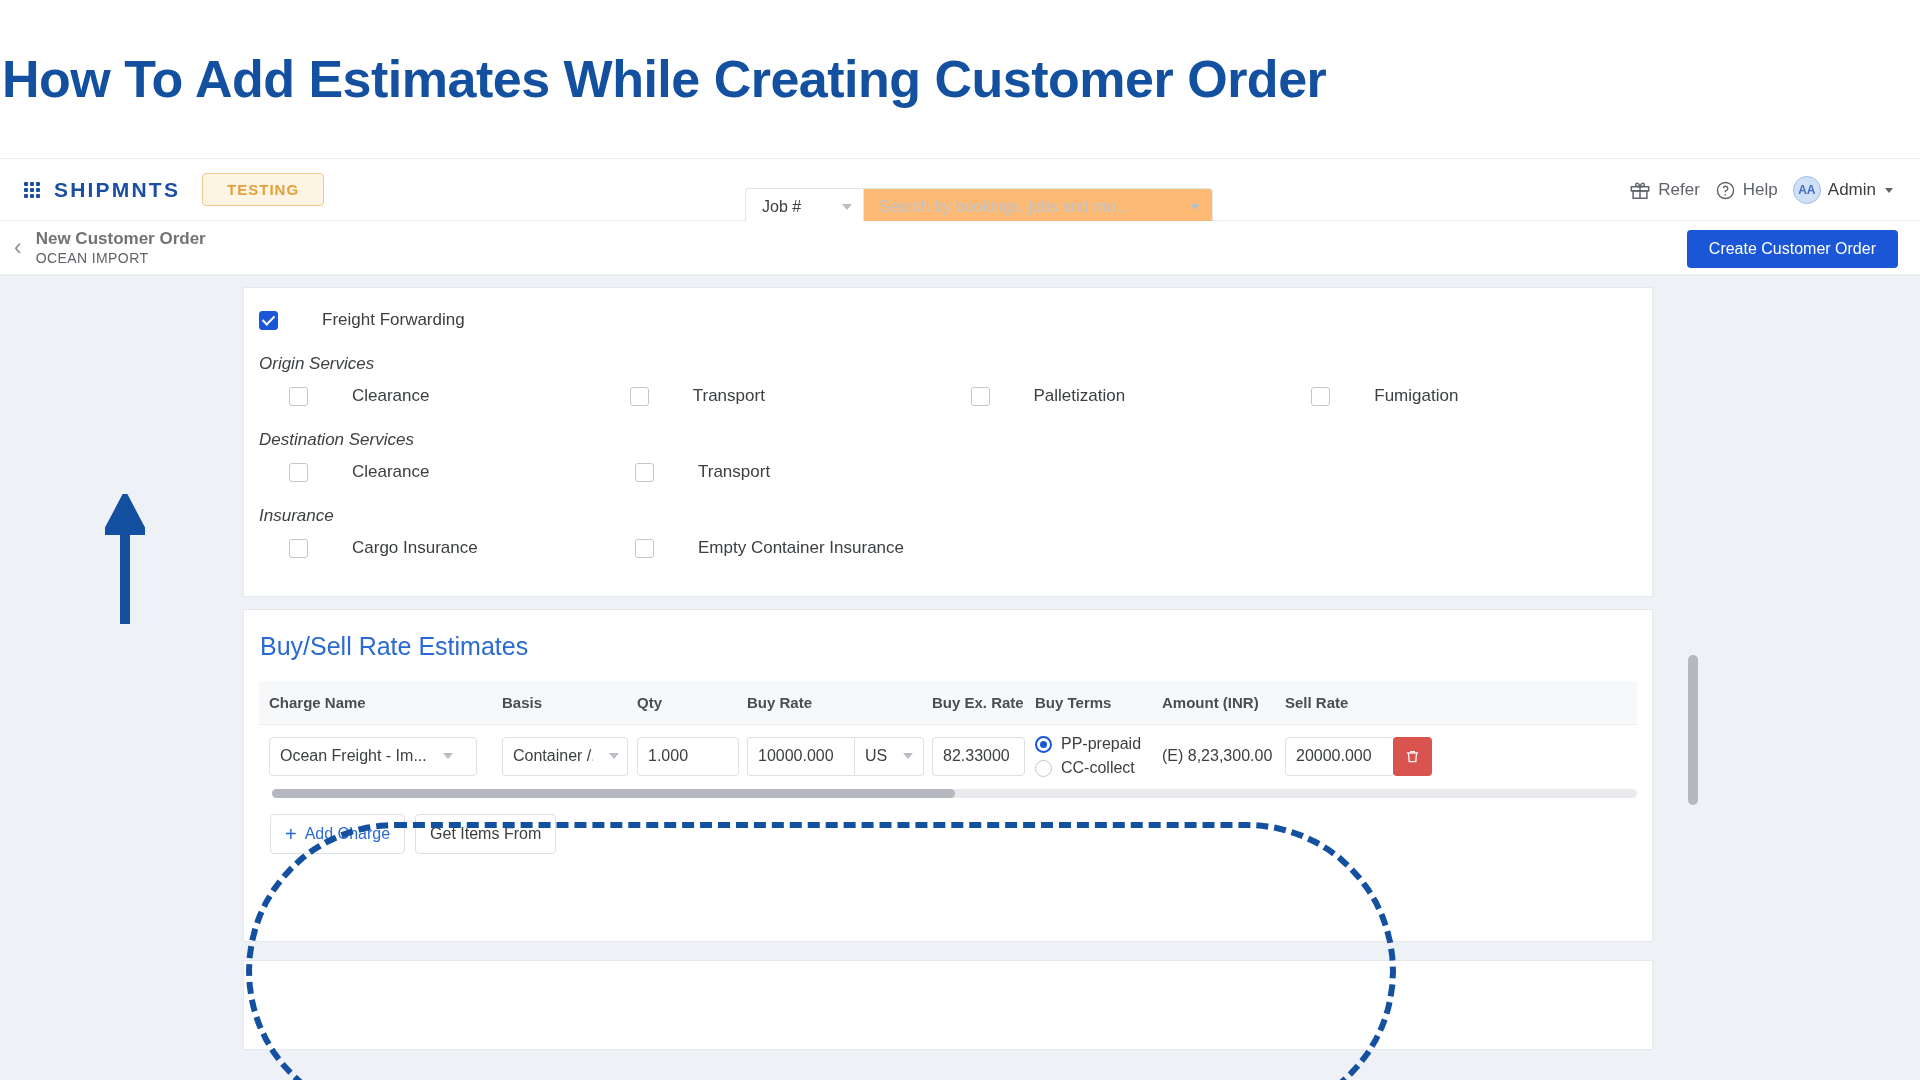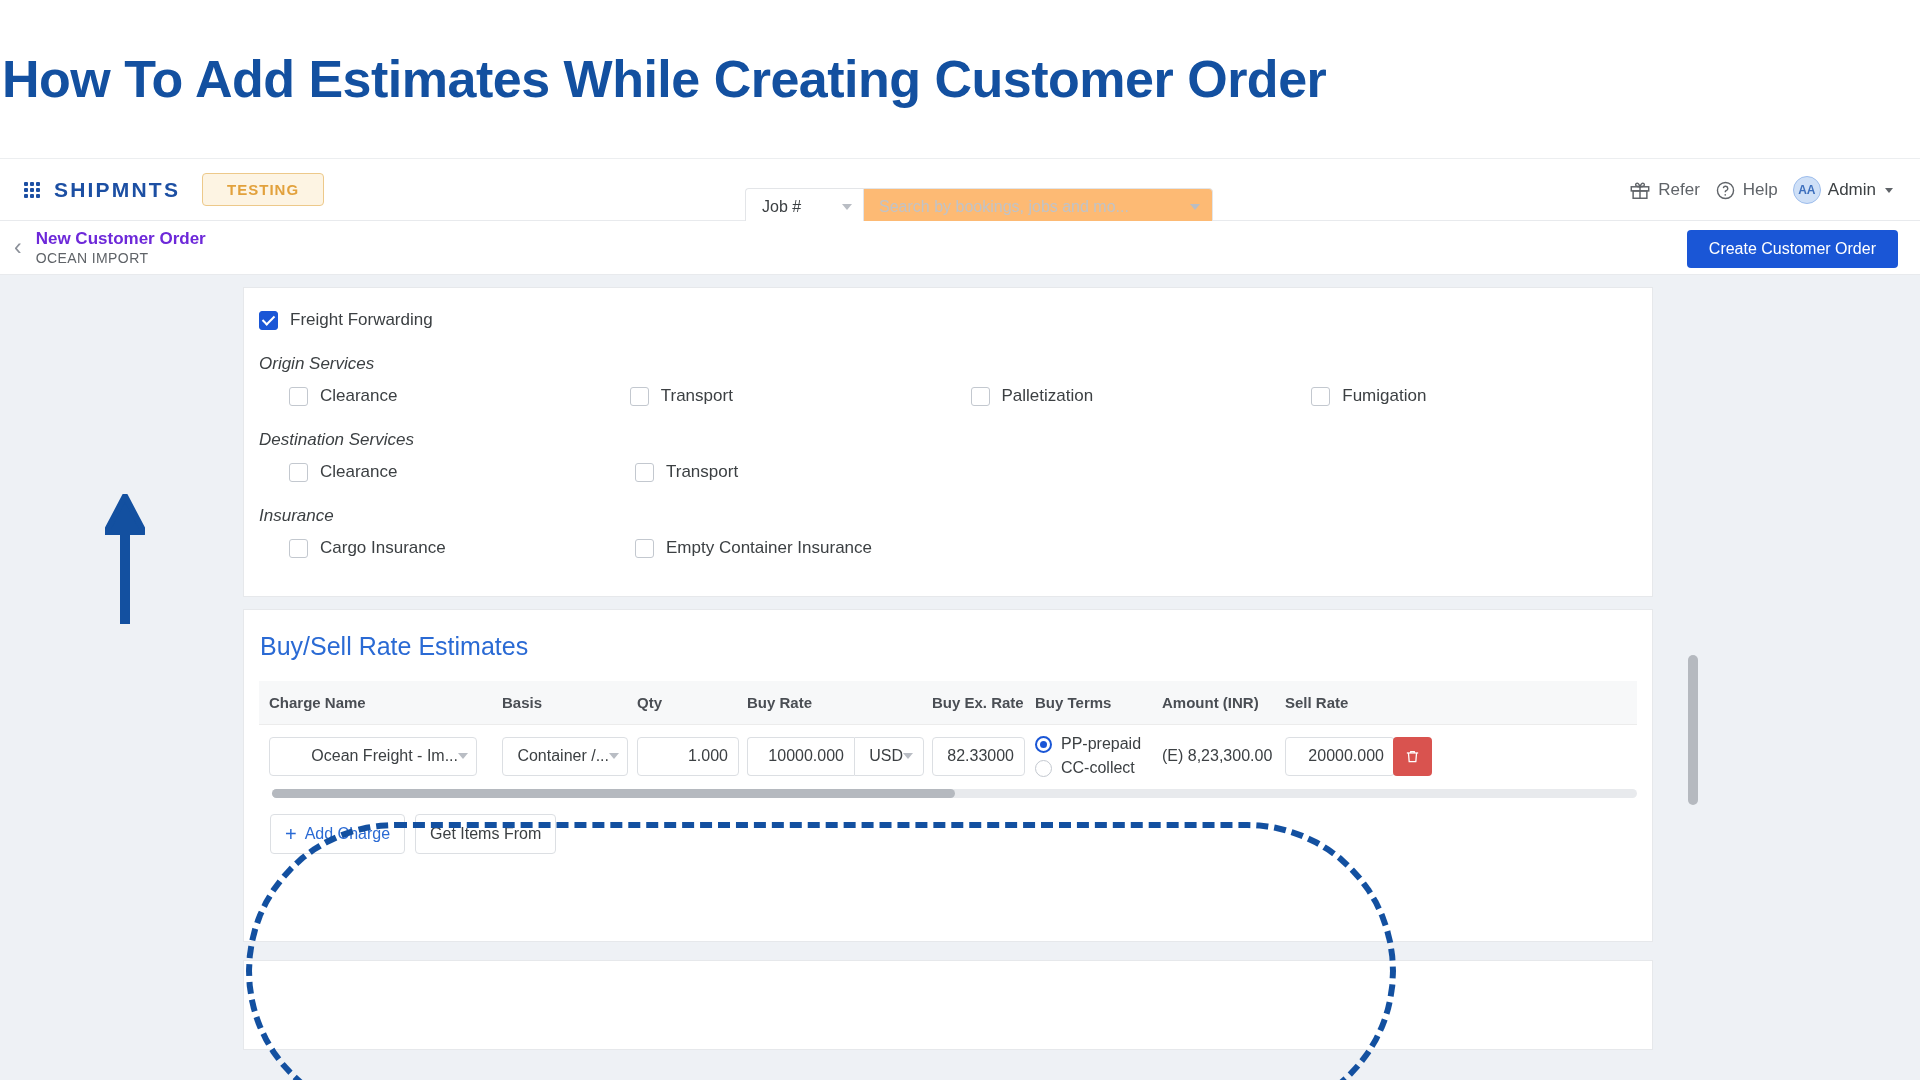--- a/index.html
+++ b/index.html
@@ -155,21 +155,21 @@
     display: flex;
     align-items: center;
     padding: 0 22px 0 14px;
     position: relative;
   }
   .back-chevron {
     font-size: 23px; color: #8b9099;
     margin-right: 14px; line-height: 1;
     font-weight: 300;
   }
-  .crumb-title { font-size: 17px; font-weight: bold; color: #6d28d9; line-height: 1.15; }
+  .crumb-title { font-size: 17px; font-weight: bold; color: #737373; line-height: 1.15; }
   .crumb-sub { font-size: 14px; color: #5f6368; letter-spacing: 0.4px; margin-top: 2px; }
   .primary-btn {
     position: absolute;
     right: 22px; top: 9px;
     background: #1a56d6;
     color: #fff;
     border: none;
     border-radius: 4px;
     font-size: 16px;
     font-weight: 500;
@@ -210,21 +210,21 @@
   }
   .cb.checked::after {
     content: "";
     position: absolute;
     left: 5px; top: 1.5px;
     width: 5px; height: 10px;
     border: solid #fff;
     border-width: 0 2.2px 2.2px 0;
     transform: rotate(45deg);
   }
-  .cb-label { font-size: 17px; color: #3c4043; }
+  .cb-label { font-size: 17px; color: #3c4043; margin-left: 32px; }
   .group-label { font-size: 17px; color: #3c4043; margin: 24px 0 12px 0; font-style: italic; }
   .opt-grid { display: flex; padding-left: 30px; }
   .opt-grid .check-row { width: 346px; }
 
   
   .section-title {
     font-size: 25px;
     color: #2a6ad4;
     padding: 22px 0 0 16px;
   }
@@ -253,21 +253,22 @@
   .fld {
     border: 1px solid #dcdfe3;
     border-radius: 4px;
     background: #fff;
     height: 39px;
     display: flex;
     align-items: center;
     padding: 0 10px;
     font-size: 16px;
     color: #3c4043;
-    justify-content: flex-end;
+    justify-content: flex-start;
+    gap: 16px;
   }
   .fld.sel { padding-right: 8px; }
   .fld span.txt { white-space: nowrap; overflow: hidden; }
   .w-charge { width: 208px; }
   .w-basis { width: 126px; }
   .w-qty { width: 102px; }
   .w-rate { width: 107px; border-radius: 4px 0 0 4px; border-right: none; }
   .w-cur { width: 70px; border-radius: 0 4px 4px 0; }
   .w-ex { width: 93px; }
   .w-sell { width: 110px; }

